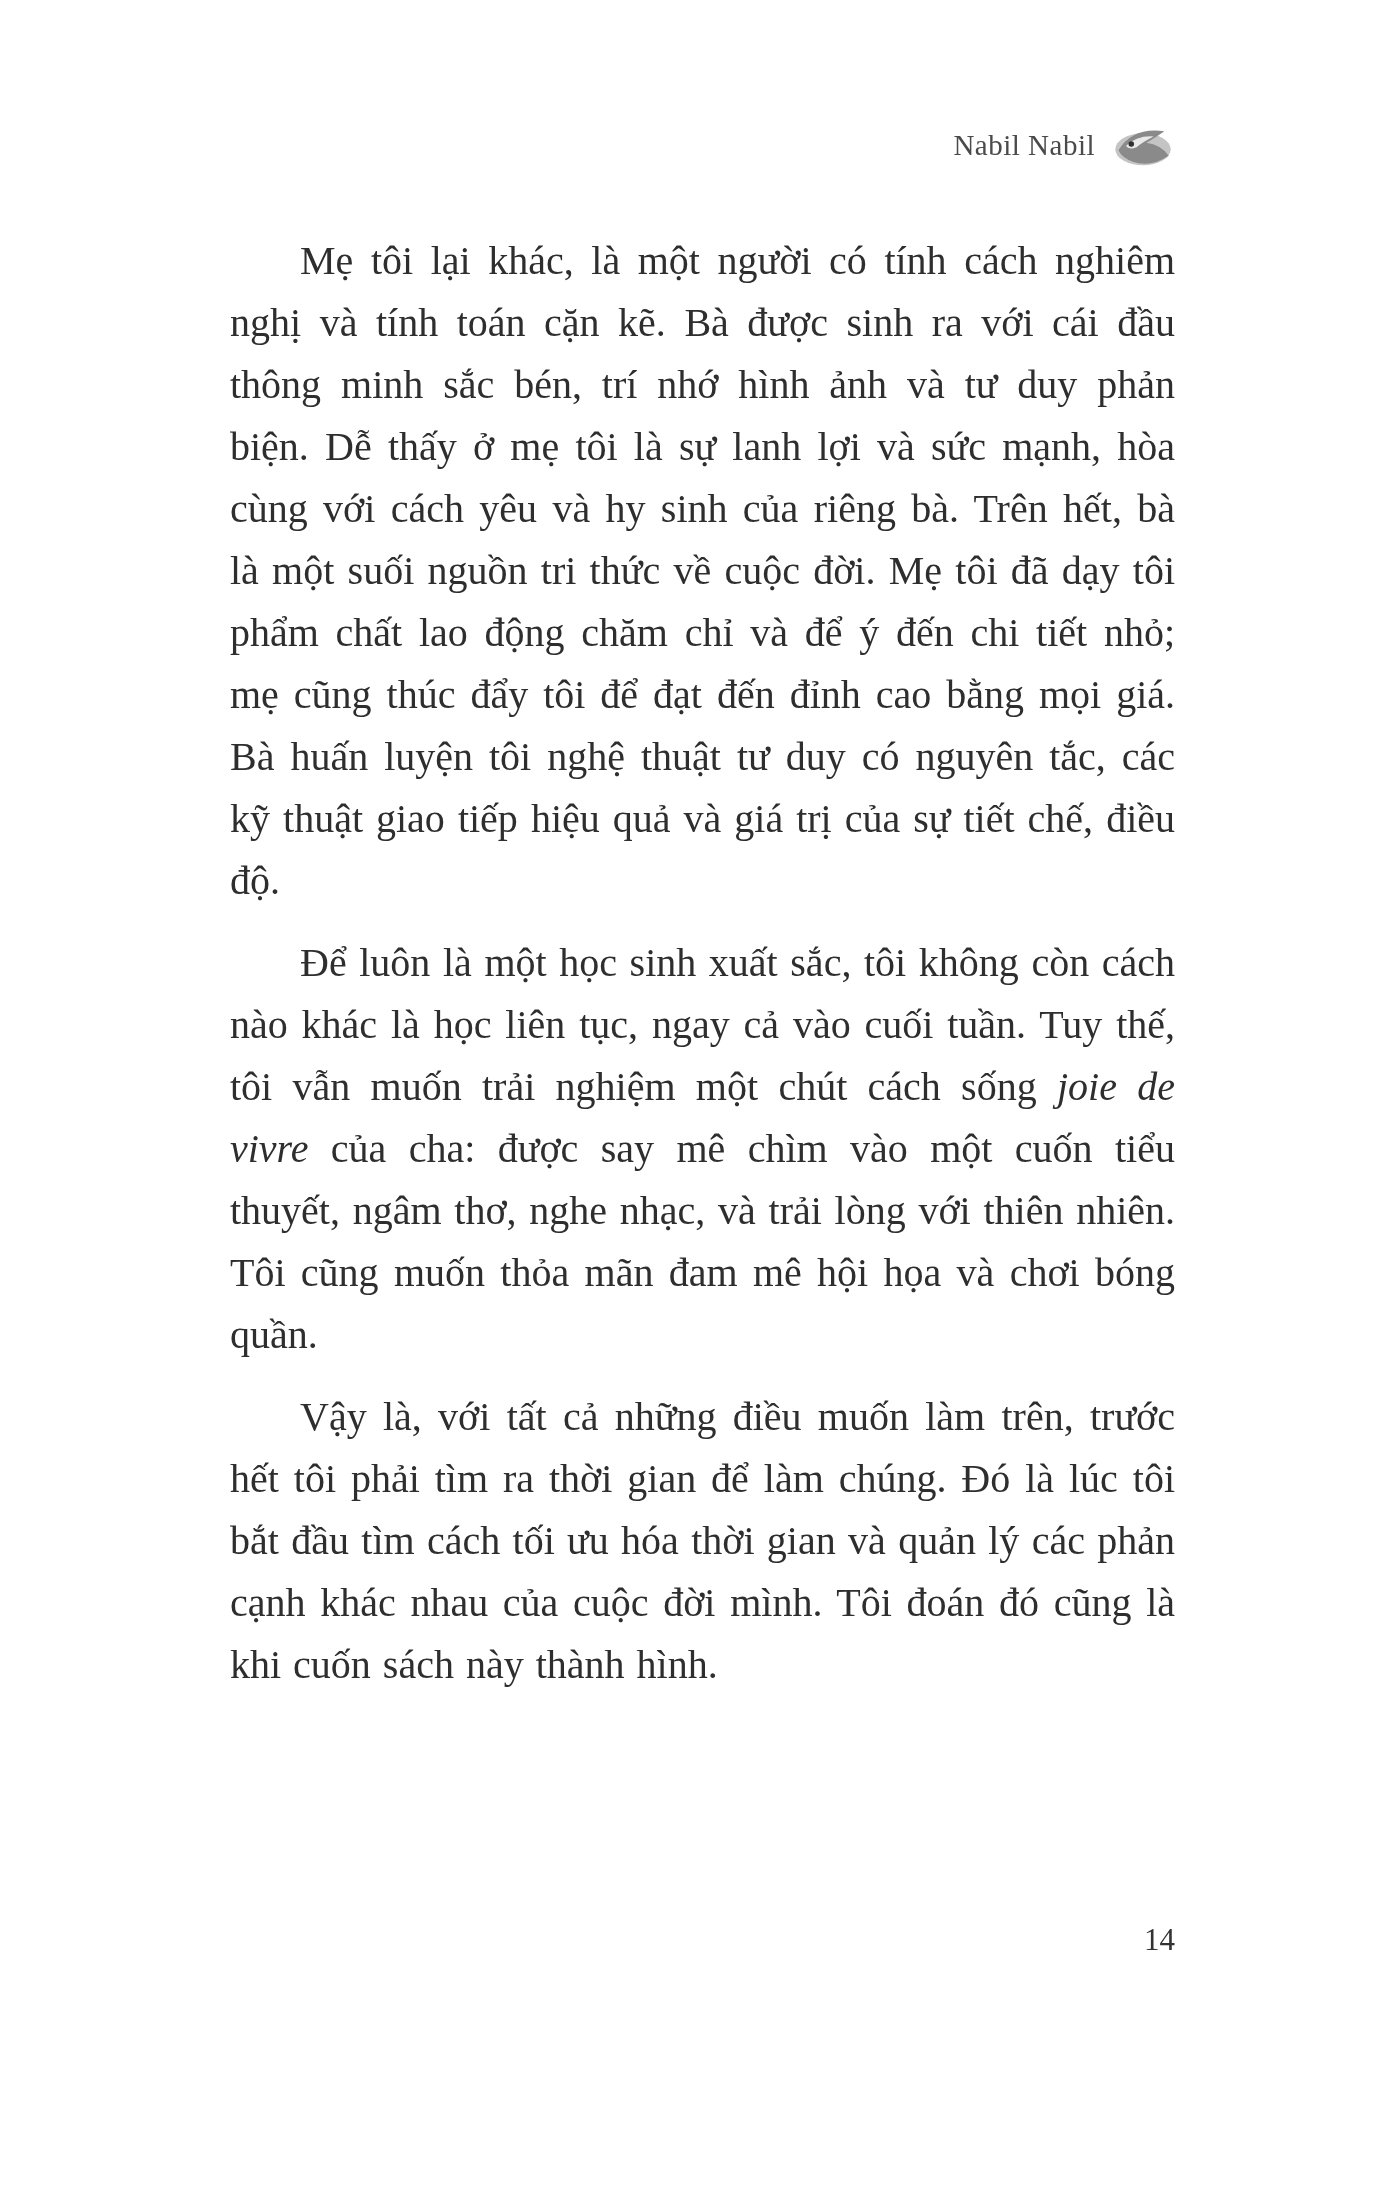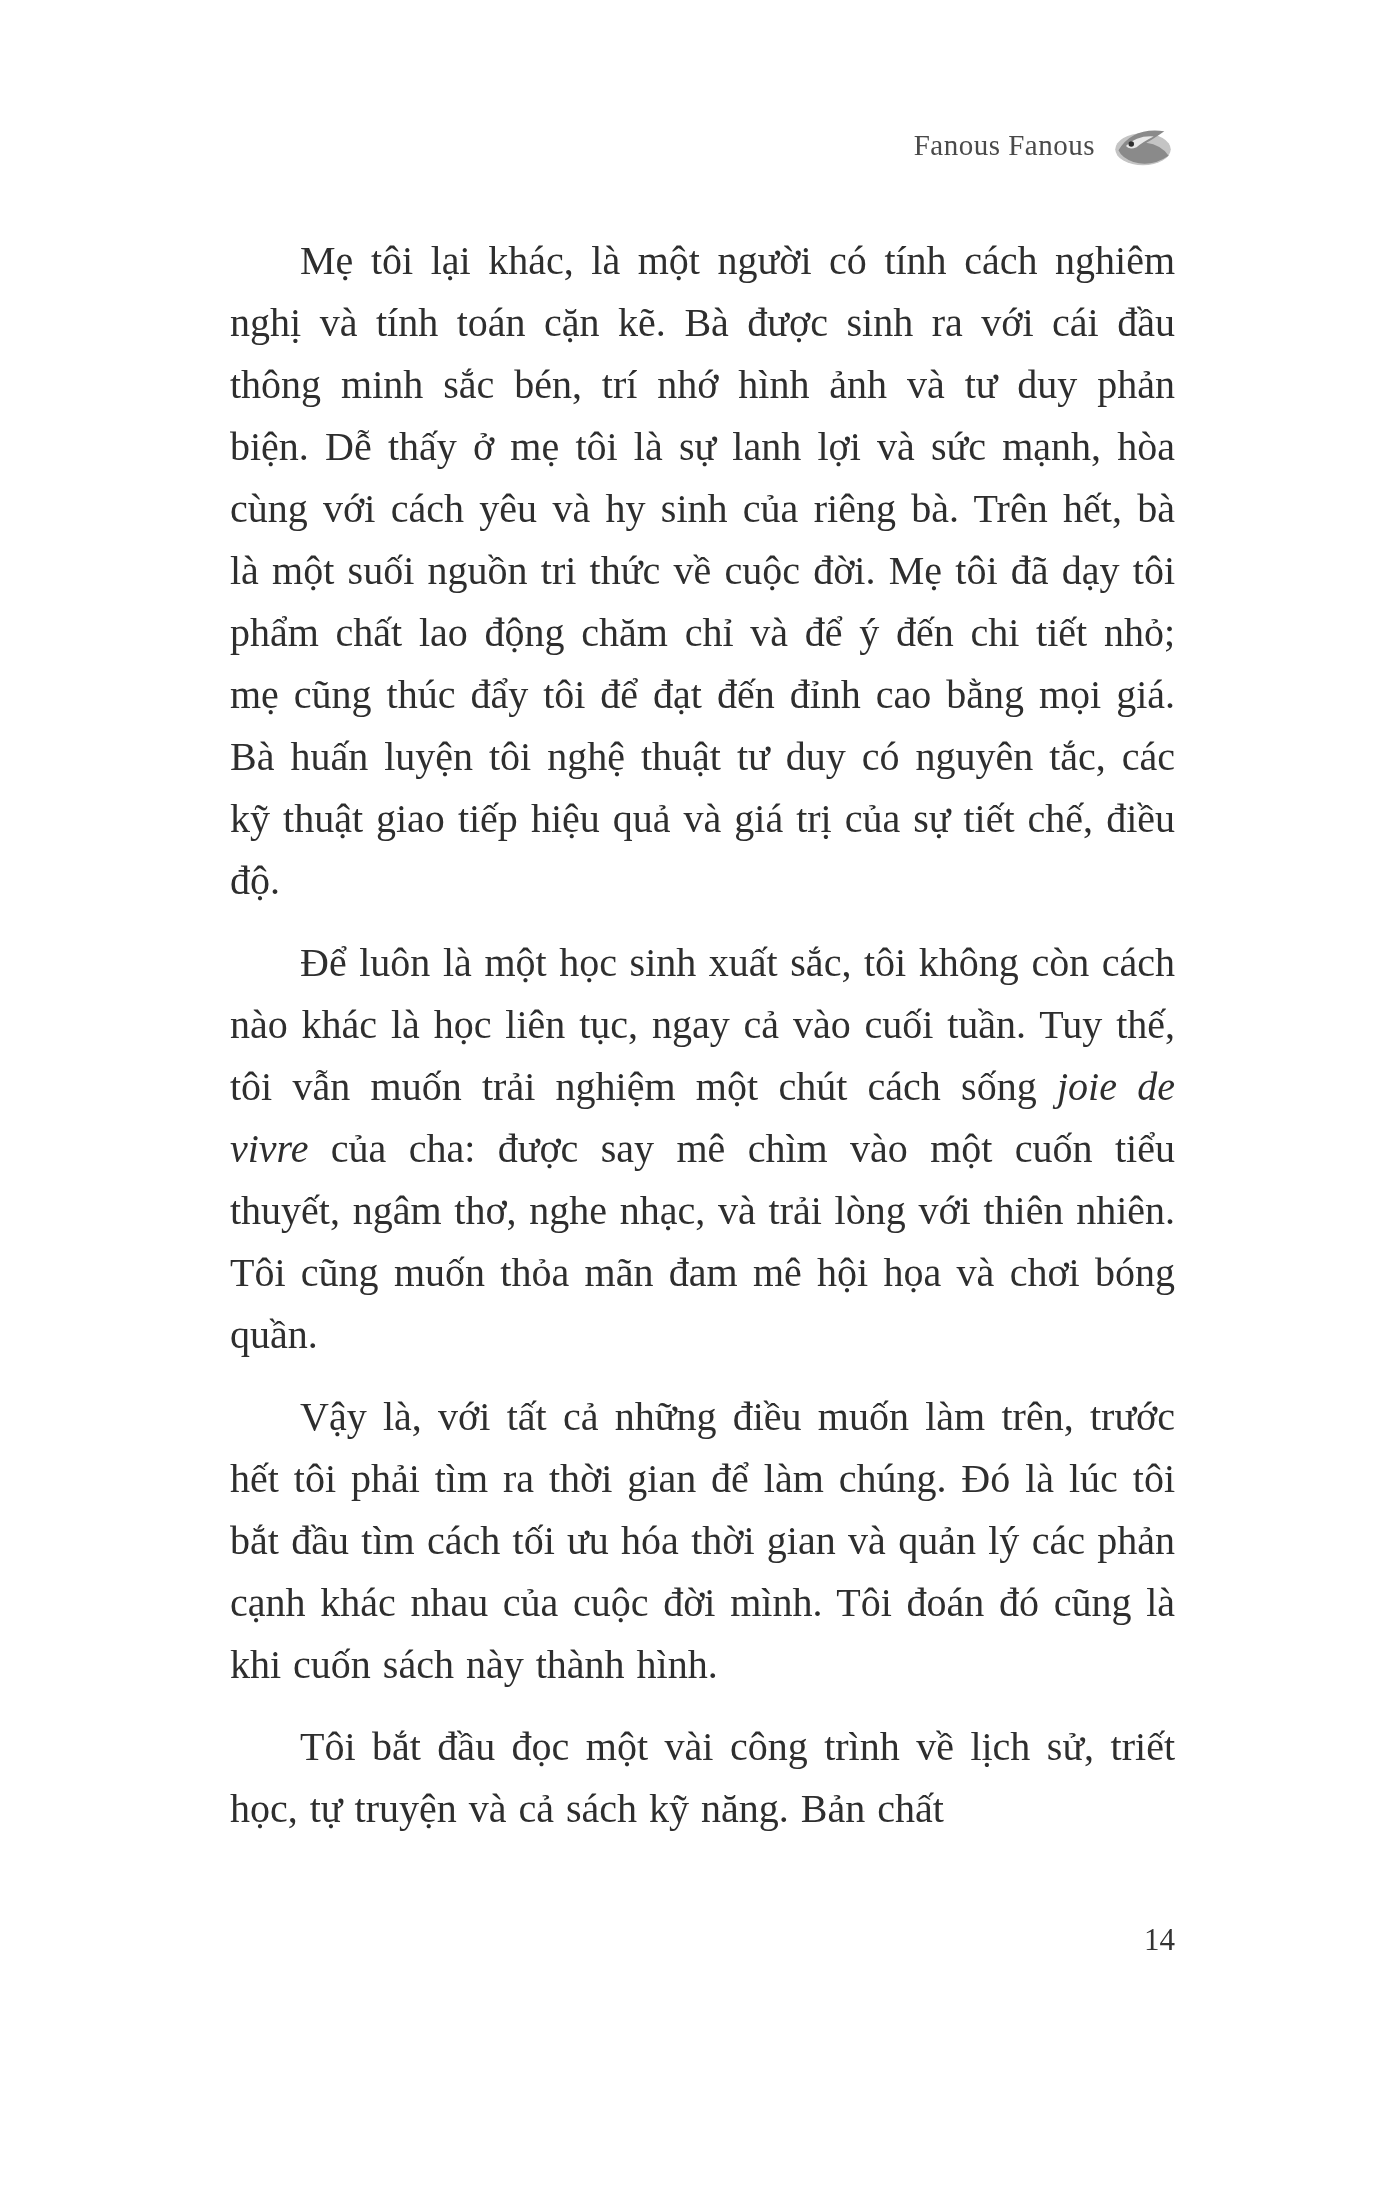--- a/index.html
+++ b/index.html
@@ -64,38 +64,37 @@
     font-size: 31px;
     color: #333333;
   }
 </style>
 </head>
 <body>
 
 <div class="page">
 
   <header class="running-header">
-    <span class="author">Fanous Fanous</span>
+    <span class="author">Nabil Nabil</span>
     <span class="logo">
       <svg viewBox="0 0 60 50" width="64" height="54" aria-hidden="true">
         <ellipse cx="30" cy="29" rx="26" ry="15" fill="#c4c4c4"></ellipse>
         <path d="M7 30 Q 20 8 50 12 Q 40 19 33 23 Q 47 25 54 35 Q 38 46 21 41 Q 10 37 7 30 Z" fill="#8a8a8a"></path>
         <path d="M14 26 Q 24 16 40 17 Q 30 22 24 27 Q 17 30 14 26 Z" fill="#e8e8e8"></path>
         <circle cx="19" cy="24" r="2.6" fill="#2f2f2f"></circle>
       </svg>
     </span>
   </header>
 
   <main class="page-body">
 
     <p class="para"><span>Mẹ tôi lại khác, là một người có tính cách nghiêm nghị và tính toán cặn kẽ. Bà được sinh ra với cái đầu thông minh sắc bén, trí nhớ hình ảnh và tư duy phản biện. Dễ thấy ở mẹ tôi là sự lanh lợi và sức mạnh, hòa cùng với cách yêu và hy sinh của riêng bà. Trên hết, bà là một suối nguồn tri thức về cuộc đời. Mẹ tôi đã dạy tôi phẩm chất lao động chăm chỉ và để ý đến chi tiết nhỏ; mẹ cũng thúc đẩy tôi để đạt đến đỉnh cao bằng mọi giá. Bà huấn luyện tôi nghệ thuật tư duy có nguyên tắc, các kỹ thuật giao tiếp hiệu quả và giá trị của sự tiết chế, điều độ.</span></p>
 
     <p class="para"><span>Để luôn là một học sinh xuất sắc, tôi không còn cách nào khác là học liên tục, ngay cả vào cuối tuần. Tuy thế, tôi vẫn muốn trải nghiệm một chút cách sống </span><em class="italic">joie de vivre</em><span> của cha: được say mê chìm vào một cuốn tiểu thuyết, ngâm thơ, nghe nhạc, và trải lòng với thiên nhiên. Tôi cũng muốn thỏa mãn đam mê hội họa và chơi bóng quần.</span></p>
 
     <p class="para"><span>Vậy là, với tất cả những điều muốn làm trên, trước hết tôi phải tìm ra thời gian để làm chúng. Đó là lúc tôi bắt đầu tìm cách tối ưu hóa thời gian và quản lý các phản cạnh khác nhau của cuộc đời mình. Tôi đoán đó cũng là khi cuốn sách này thành hình.</span></p>
 
-    <p class="para"><span>Tôi bắt đầu đọc một vài công trình về lịch sử, triết học, tự truyện và cả sách kỹ năng. Bản chất</span></p>
 
   </main>
 
   <div class="page-number">14</div>
 
 </div>
 
 </body></html>

